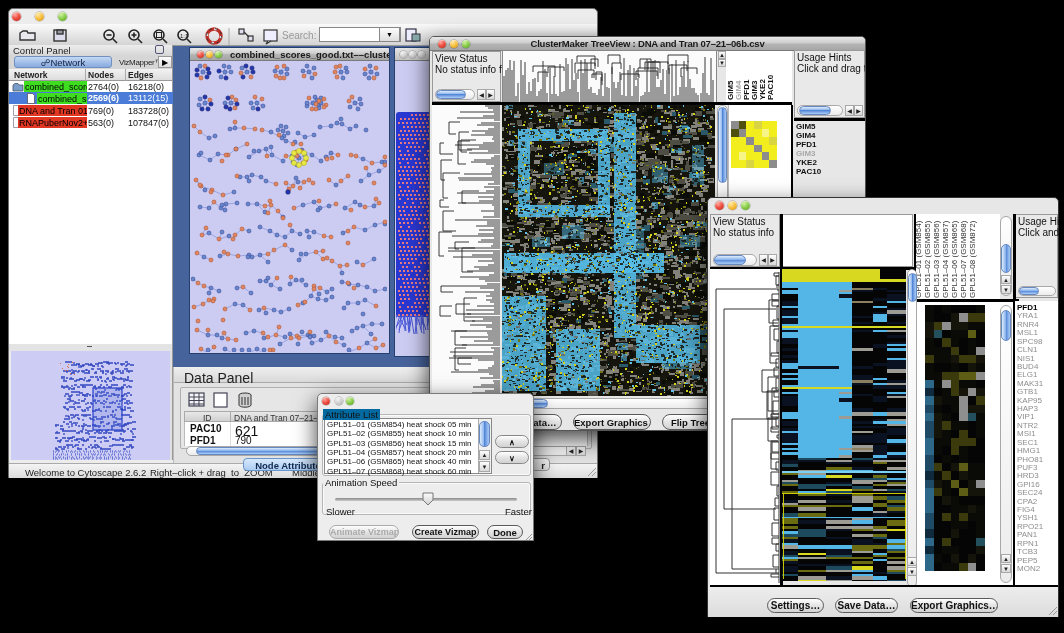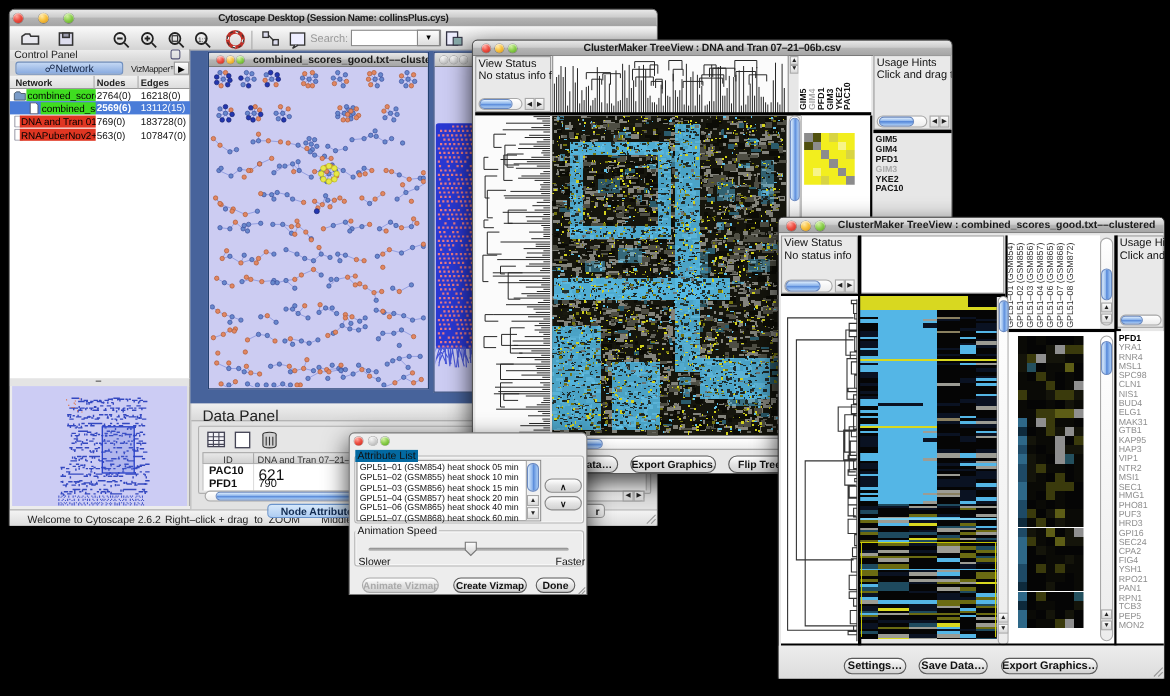--- a/index.html
+++ b/index.html
@@ -13,21 +13,20 @@
 .pane{position:absolute;border:1px solid #9a9a9a;background:#e9e9e9}
 .sbtrack{position:absolute;background:linear-gradient(#fff,#ececec);border:1px solid #a8a8a8;border-radius:6px}
 .aqua{position:absolute;border-radius:5px;background:linear-gradient(#dcecfc,#8cb4ec 45%,#5486d8 50%,#9cc2f2 90%);border:1px solid #6888c0}
 .aquav{position:absolute;border-radius:5px;background:linear-gradient(90deg,#dcecfc,#8cb4ec 45%,#5486d8 50%,#9cc2f2 90%);border:1px solid #6888c0}
 .arr{position:absolute;background:linear-gradient(#fdfdfd,#d8d8d8);border:1px solid #a8a8a8;color:#222;text-align:center;font-size:6px;line-height:9px}
 .mbtn{position:absolute;background:linear-gradient(#ffffff,#e4e4e4 50%,#d2d2d2);border:1px solid #5a5a5a;border-radius:9px;text-align:center;font-weight:bold;color:#111;white-space:nowrap;overflow:hidden}
 .blk{position:absolute;background:#000}
 .lbl{position:absolute;white-space:pre;color:#111}
 </style></head><body>
 <div class="win" style="left:8px;top:8px;width:590px;height:470px">
-    <div class="tb" style="height:15px;font-size:9px;line-height:15px;letter-spacing:-0.3px">Cytoscape Desktop (Session Name: collinsPlus.cys)</div>
     <div class="tl r" style="left:2.5px;top:3.0px;width:9.0px;height:9.0px"></div>
     <div class="tl y" style="left:25.5px;top:3.0px;width:9.0px;height:9.0px"></div>
     <div class="tl g" style="left:48.5px;top:3.0px;width:9.0px;height:9.0px"></div>
     <div class="abs" style="left:0;top:15px;width:588px;height:22px;background:linear-gradient(#fafafa,#d4d4d4);border-bottom:1px solid #999">
       <svg class="abs" style="left:8px;top:2px" width="410" height="20">
 <g stroke="#333" fill="none" stroke-width="1.4">
 <path d="M3 14V7l3-2h4l1 2h7v7z" fill="#e8e8ee"></path>
 <rect x="37" y="4" width="12" height="11" fill="#dde"></rect>
 <rect x="40" y="4" width="6" height="4" fill="#99a"></rect>
 </g>
@@ -806,21 +805,20 @@
     <div class="lbl" style="left:366px;top:121px;font-size:8px;color:#111;font-weight:bold;">YKE2</div>
     <div class="lbl" style="left:366px;top:130px;font-size:8px;color:#111;font-weight:bold;">PAC10</div>
     <div class="blk" style="left:361px;top:68px;width:2px;height:92px"></div>
     <div class="sbtrack" style="left:73px;top:361px;width:212px;height:11px"></div>
     <div class="aqua" style="left:76px;top:362px;width:42px;height:9px"></div>
     <div class="mbtn" style="left:66px;top:377px;width:66px;height:16px;font-size:9.5px;line-height:15px">Save Data…</div>
     <div class="mbtn" style="left:143px;top:377px;width:78px;height:16px;font-size:9.5px;line-height:15px">Export Graphics…</div>
     <div class="mbtn" style="left:232px;top:377px;width:78px;height:16px;font-size:9.5px;line-height:15px">Flip Tree Nod</div>
   </div>
 <div class="win" style="left:707px;top:197px;width:352px;height:420px;background:#e7e7e7;border-color:#333">
-    <div class="tb" style="height:14px;font-size:9.5px;line-height:14px"><span style="padding-left:46px">ClusterMaker TreeView : combined_scores_good.txt––clustered</span></div>
     <div class="tl r" style="left:6.5px;top:2.5px;width:9.0px;height:9.0px"></div>
     <div class="tl y" style="left:19.5px;top:2.5px;width:9.0px;height:9.0px"></div>
     <div class="tl g" style="left:32.5px;top:2.5px;width:9.0px;height:9.0px"></div>
     <div class="pane" style="left:2px;top:16px;width:70px;height:53px">
       <div class="lbl" style="left:2px;top:1px;font-size:10px;color:#111;font-weight:normal;">View Status</div>
       <div class="lbl" style="left:2px;top:12px;font-size:10px;color:#111;font-weight:normal;overflow:hidden;width:80px">No status info</div>
       <div class="sbtrack" style="left:2px;top:39px;width:44px;height:12px"></div>
       <div class="aqua" style="left:3px;top:40px;width:32px;height:10px"></div>
       <div class="arr" style="left:48px;top:39px;width:9px;height:12px;line-height:11px">◀</div>
       <div class="arr" style="left:57px;top:39px;width:9px;height:12px;line-height:11px">▶</div>

